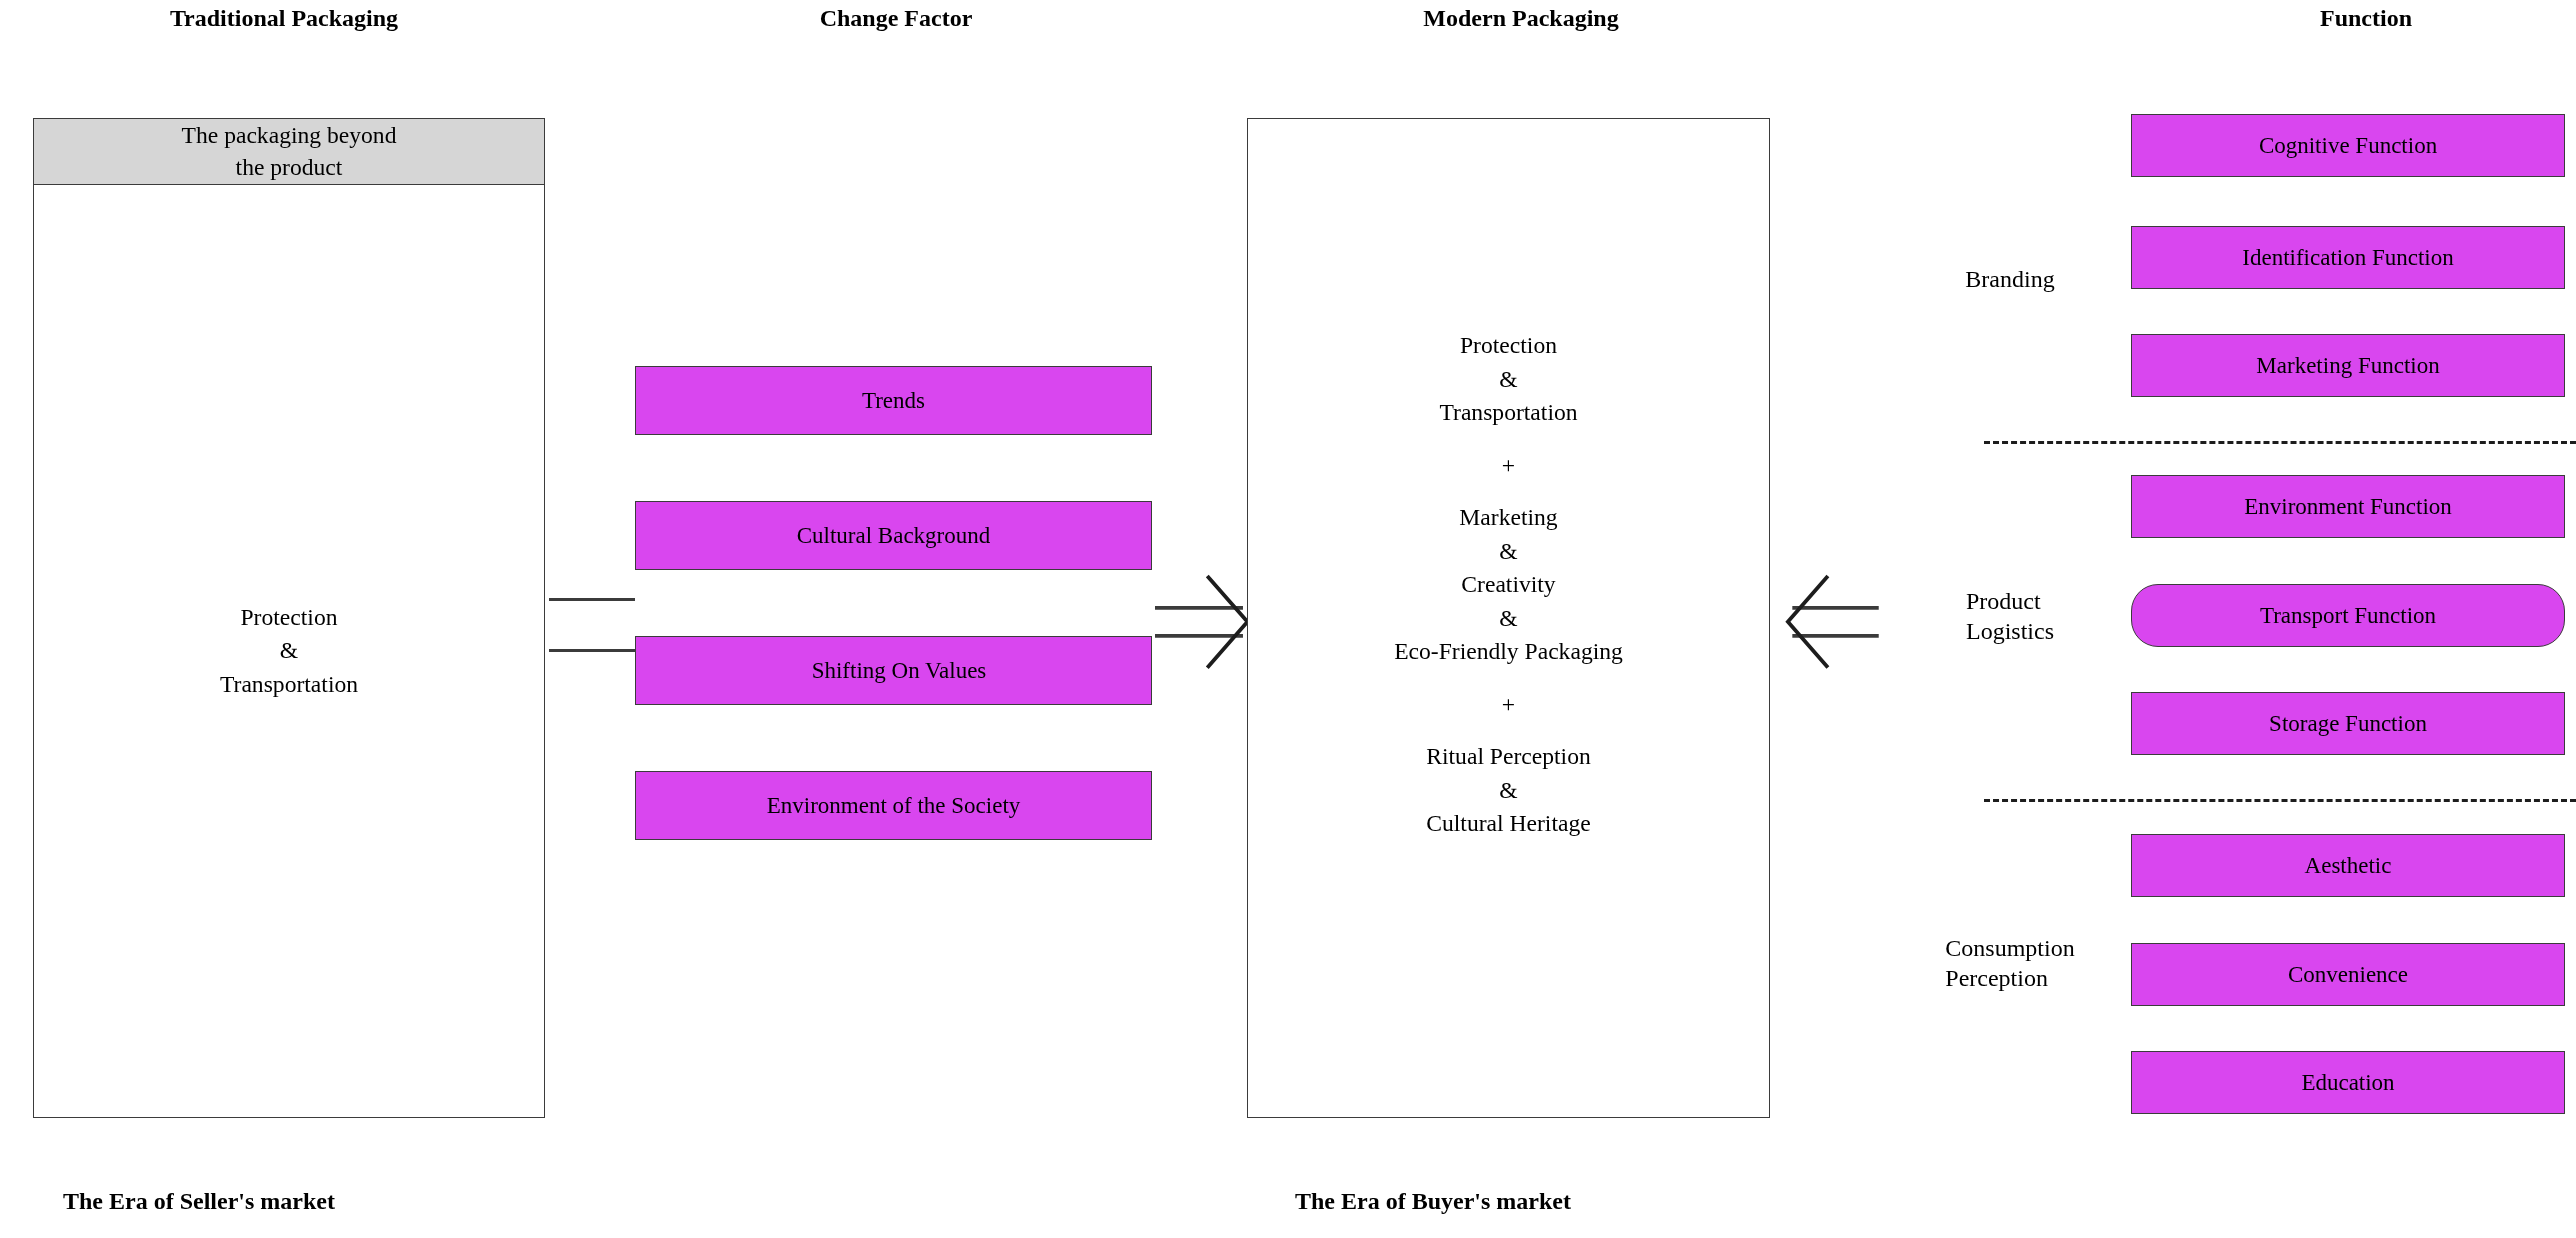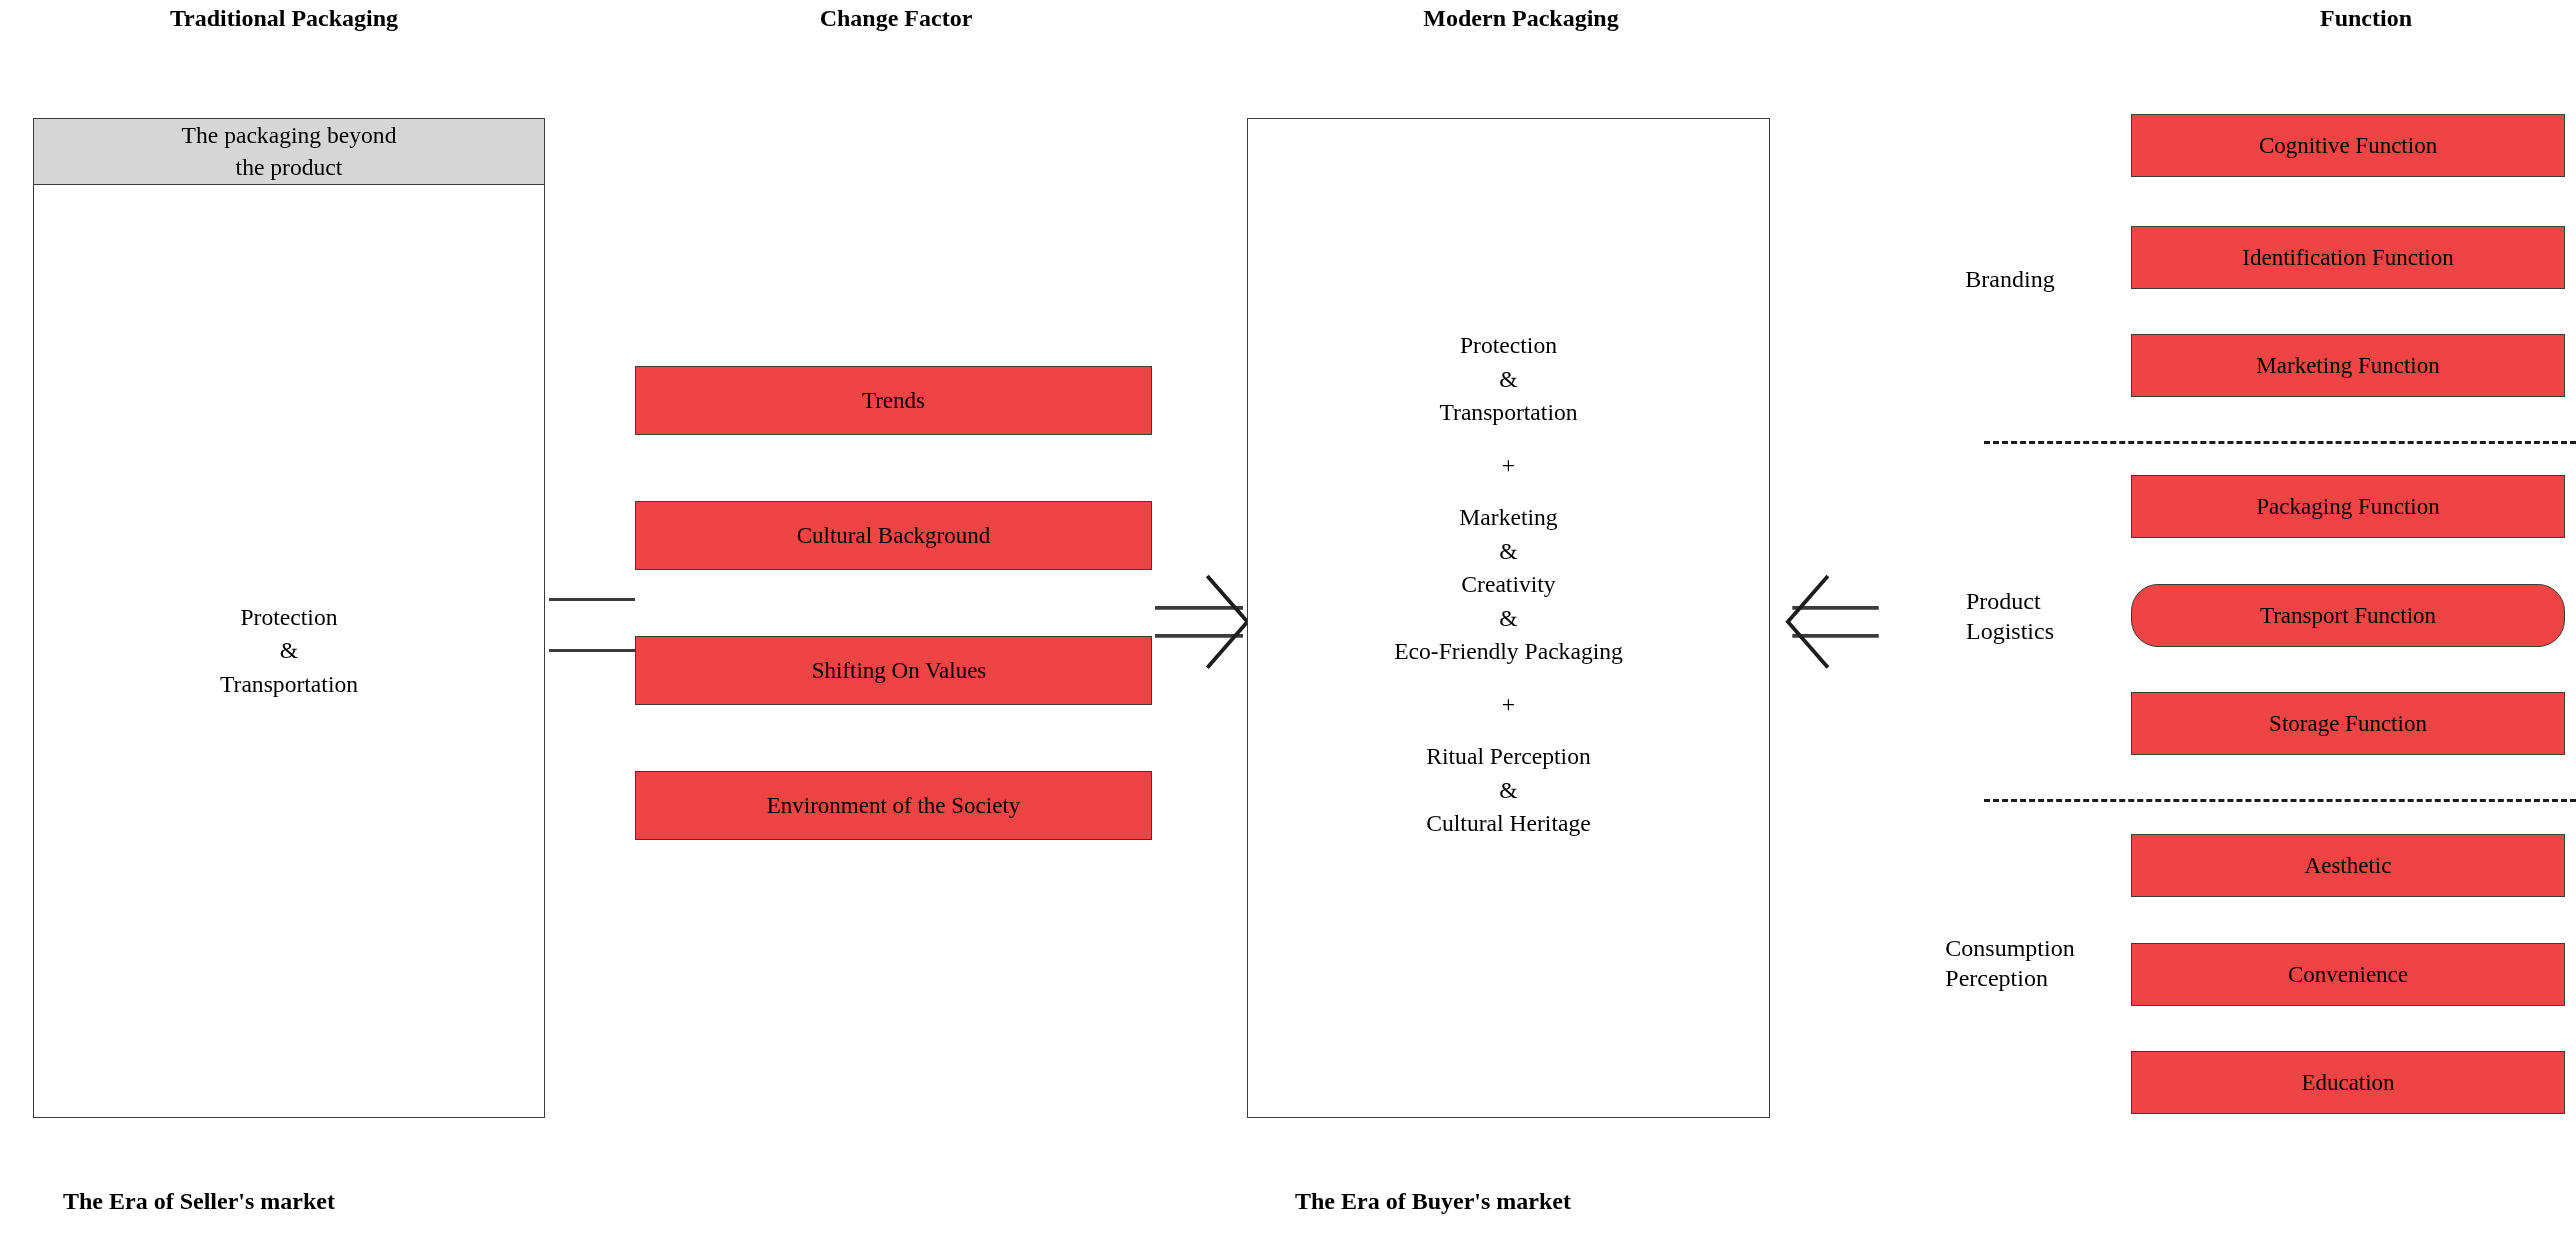--- a/index.html
+++ b/index.html
@@ -66,21 +66,21 @@
     line-height:1.42;
   }
   .panel-body .stack{width:100%;}
   .panel-body .gap{display:block;height:19px;}
 
   
   .rect{
     position:absolute;
     box-sizing:border-box;
     border:1.9px solid #3b3b3b;
-    background:#ef4444;
+    background:#d946ef;
     display:flex;
     align-items:center;
     justify-content:center;
     text-align:center;
     font-size:23px;
     line-height:1.2;
     white-space:nowrap;
   }
 
   
@@ -166,21 +166,21 @@
   <div class="group-label" style="left:2010px;top:279px;">Branding</div>
   <div class="group-label" style="left:2010px;top:616px;">Product<br>Logistics</div>
   <div class="group-label" style="left:2010px;top:963px;">Consumption<br>Perception</div>
 
   <div class="rect" style="left:2131px;top:114px;width:434px;height:63px;">Cognitive Function</div>
   <div class="rect" style="left:2131px;top:226px;width:434px;height:63px;">Identification Function</div>
   <div class="rect" style="left:2131px;top:334px;width:434px;height:63px;">Marketing Function</div>
 
   <div class="dashed" style="left:1984px;top:441px;width:592px;"></div>
 
-  <div class="rect" style="left:2131px;top:475px;width:434px;height:63px;">Packaging Function</div>
+  <div class="rect" style="left:2131px;top:475px;width:434px;height:63px;">Environment Function</div>
   <div class="rect" style="left:2131px;top:584px;width:434px;height:63px;border-radius:27px;">Transport Function</div>
   <div class="rect" style="left:2131px;top:692px;width:434px;height:63px;">Storage Function</div>
 
   <div class="dashed" style="left:1984px;top:799px;width:592px;"></div>
 
   <div class="rect" style="left:2131px;top:834px;width:434px;height:63px;">Aesthetic</div>
   <div class="rect" style="left:2131px;top:943px;width:434px;height:63px;">Convenience</div>
   <div class="rect" style="left:2131px;top:1051px;width:434px;height:63px;">Education</div>
 
   <div class="era-label" style="left:63px;top:1188px;">The Era of Seller's market</div>

